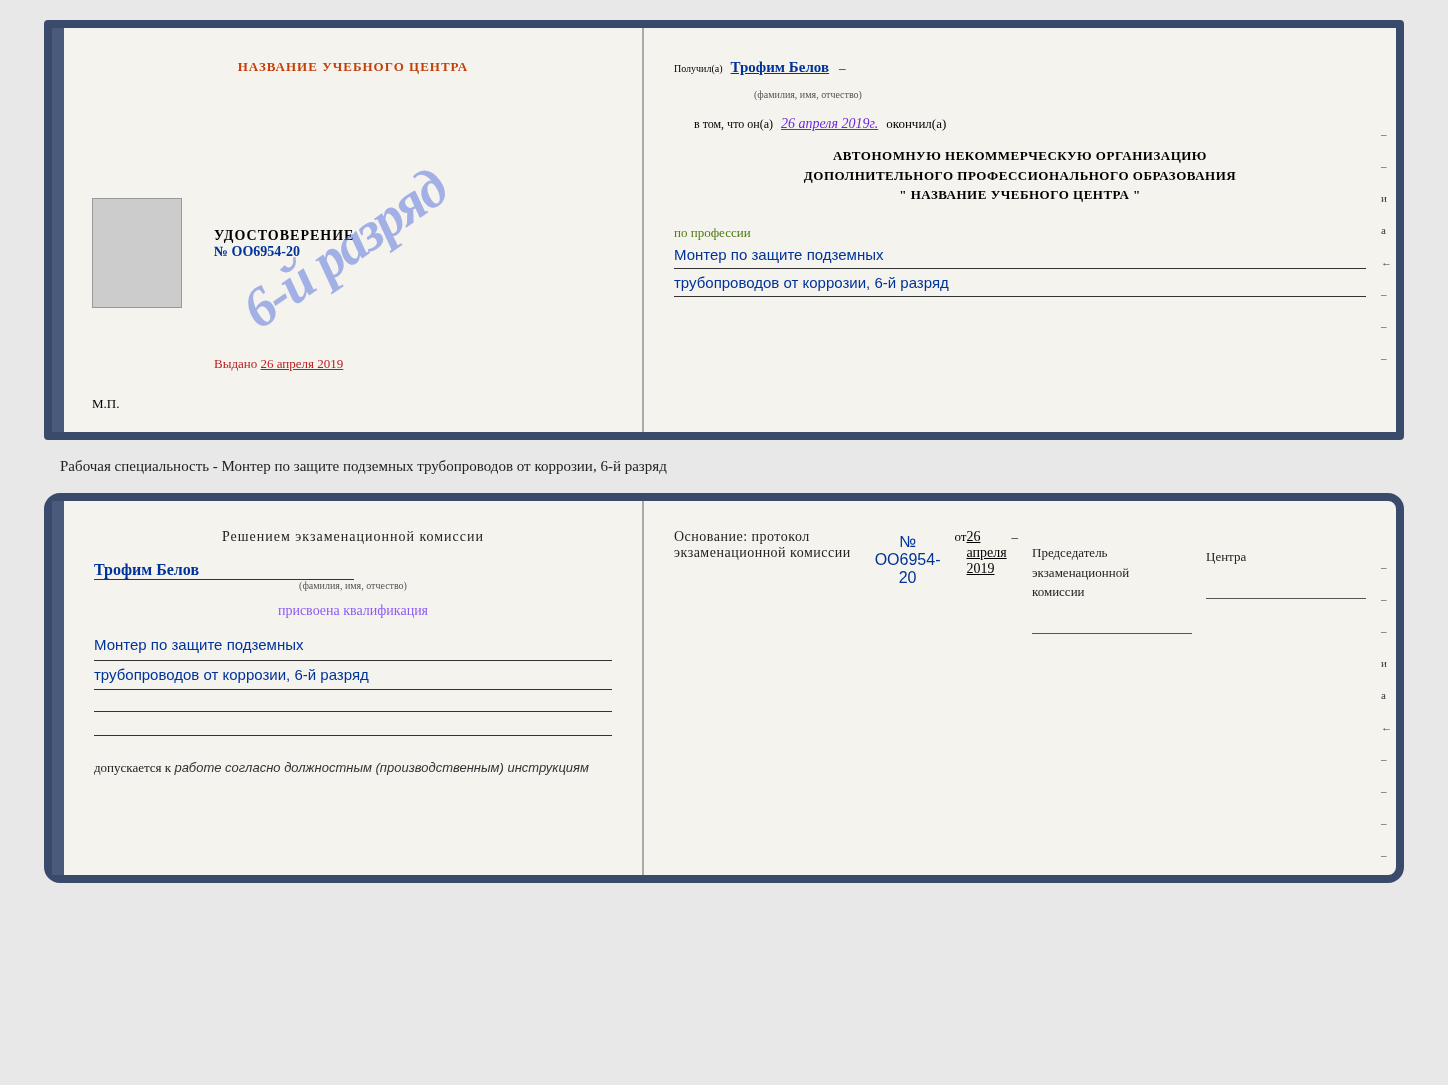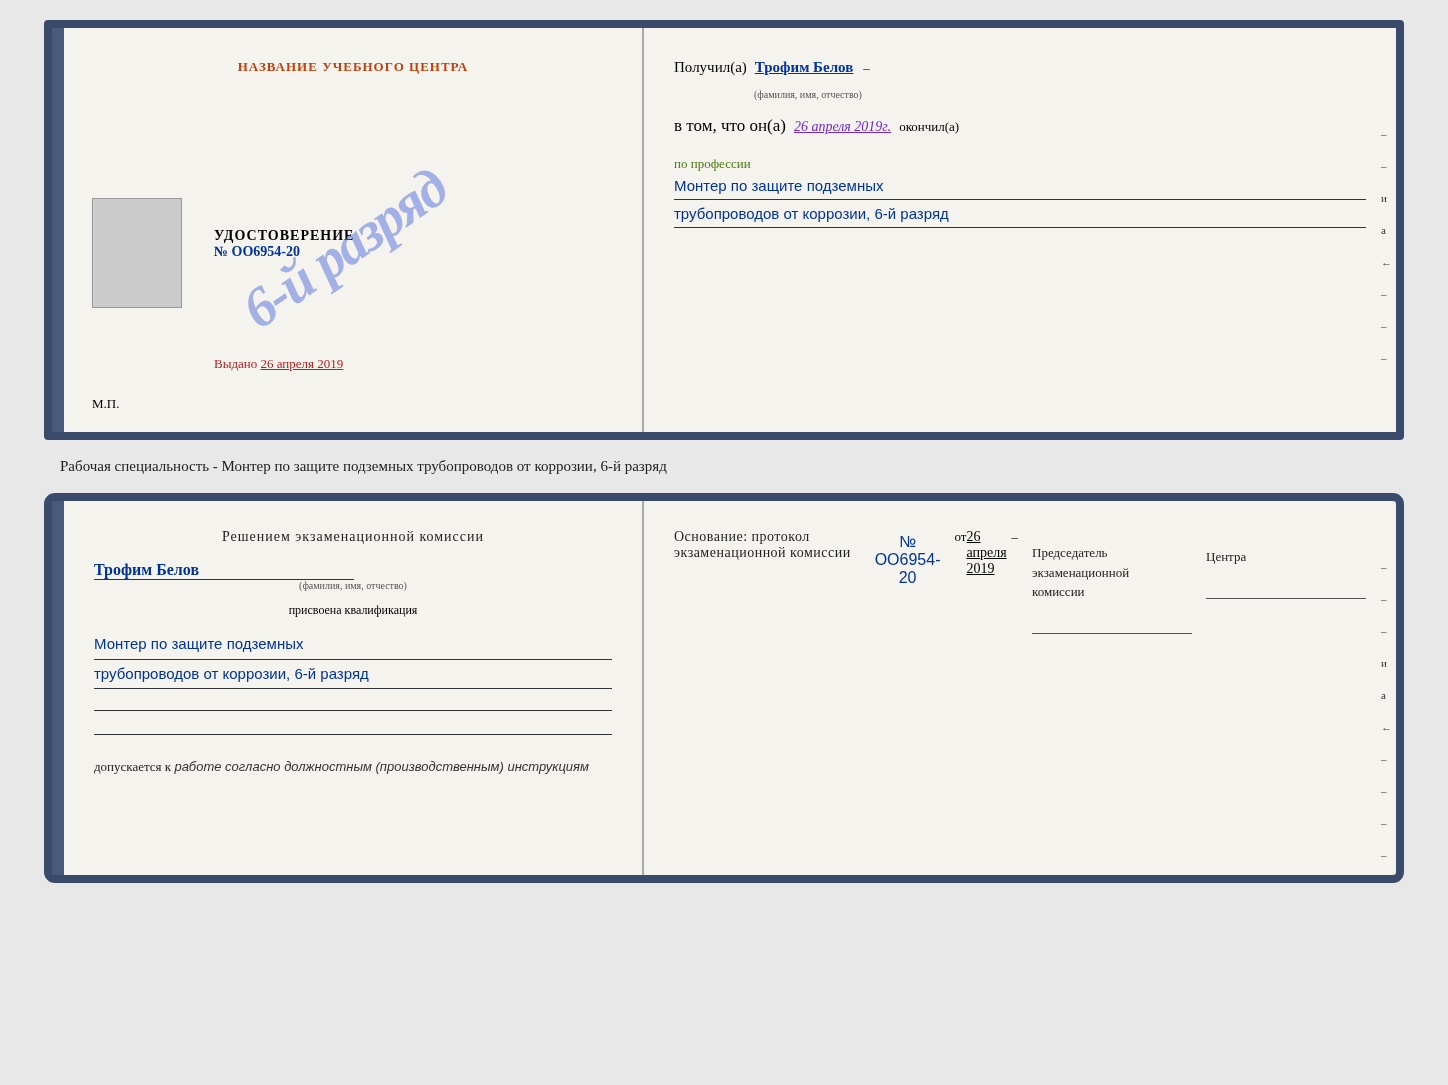--- a/index.html
+++ b/index.html
@@ -176,21 +176,21 @@
       align-self: flex-start;
       padding-left: 40px;
     }
 
     
     .cert-book2 {
       display: flex;
       width: 1360px;
       background: #f5f3ee;
       border: 8px solid #3a4a6b;
-      border-radius: 11px;
+      border-radius: 16px;
       min-height: 390px;
     }
 
     .cert-left2 {
       flex: 0 0 580px;
       padding: 28px 30px 20px 30px;
       border-right: 2px solid #aaa;
       display: flex;
       flex-direction: column;
       gap: 12px;
@@ -222,22 +222,22 @@
       margin-bottom: 2px;
     }
 
     .small-gray {
       font-size: 10px;
       color: #555;
       text-align: center;
     }
 
     .assigned-label {
-      font-size: 12px;
-      color: #000000;
+      font-size: 14px;
+      color: #8b5cf6;
       text-align: center;
     }
 
     .handwritten-big {
       font-family: 'Comic Sans MS', cursive, sans-serif;
       font-size: 15px;
       color: #003399;
       border-bottom: 1px solid #333;
       display: block;
       line-height: 1.9;
@@ -320,36 +320,41 @@
       <span style="font-size:13px;">Выдано</span>
       <span style="font-size:13px; text-decoration:underline;">26 апреля 2019</span>
     </div>
 
     <div class="cert-mp">М.П.</div>
   </div>
 
   <div class="cert-right">
 
     <div class="received-row">
-      <span style="font-size:15px;">Получил(a)</span>
+      <span style="font-size:10px;">Получил(a)</span>
       <span style="display:inline-block;">
         <span style="font-family:'Comic Sans MS',cursive; font-size:15px; color:#003399; text-decoration:underline; font-weight:bold;">Трофим Белов</span>
         <span style="font-size:13px; margin-left:6px;">–</span>
       </span>
       <div style="display:block; width:100%;">
         <span style="font-size:10px; color:#555; margin-left:80px;">(фамилия, имя, отчество)</span>
       </div>
     </div>
 
     <div style="display:flex; align-items:baseline; gap:8px; flex-wrap:wrap;">
-      <span style="font-size:17px;">в том, что он(а)</span>
+      <span style="font-size:12px;margin-left:20px;">в том, что он(а)</span>
       <span style="font-family:'Comic Sans MS',cursive; font-size:14px; color:#6d28d9; text-decoration:underline; font-style:italic;">26 апреля 2019г.</span>
       <span style="font-size:13px;">окончил(а)</span>
     </div>
 
+    <div class="org-text">
+      <div>АВТОНОМНУЮ НЕКОММЕРЧЕСКУЮ ОРГАНИЗАЦИЮ</div>
+      <div>ДОПОЛНИТЕЛЬНОГО ПРОФЕССИОНАЛЬНОГО ОБРАЗОВАНИЯ</div>
+      <div>" НАЗВАНИЕ УЧЕБНОГО ЦЕНТРА "</div>
+    </div>
 
     <div>
       <div class="profession-label">по профессии</div>
       <span class="handwritten-profession">Монтер по защите подземных</span>
       <span class="handwritten-profession">трубопроводов от коррозии, 6-й разряд</span>
     </div>
 
     <div class="side-marks">
       <span>–</span>
       <span>–</span>

